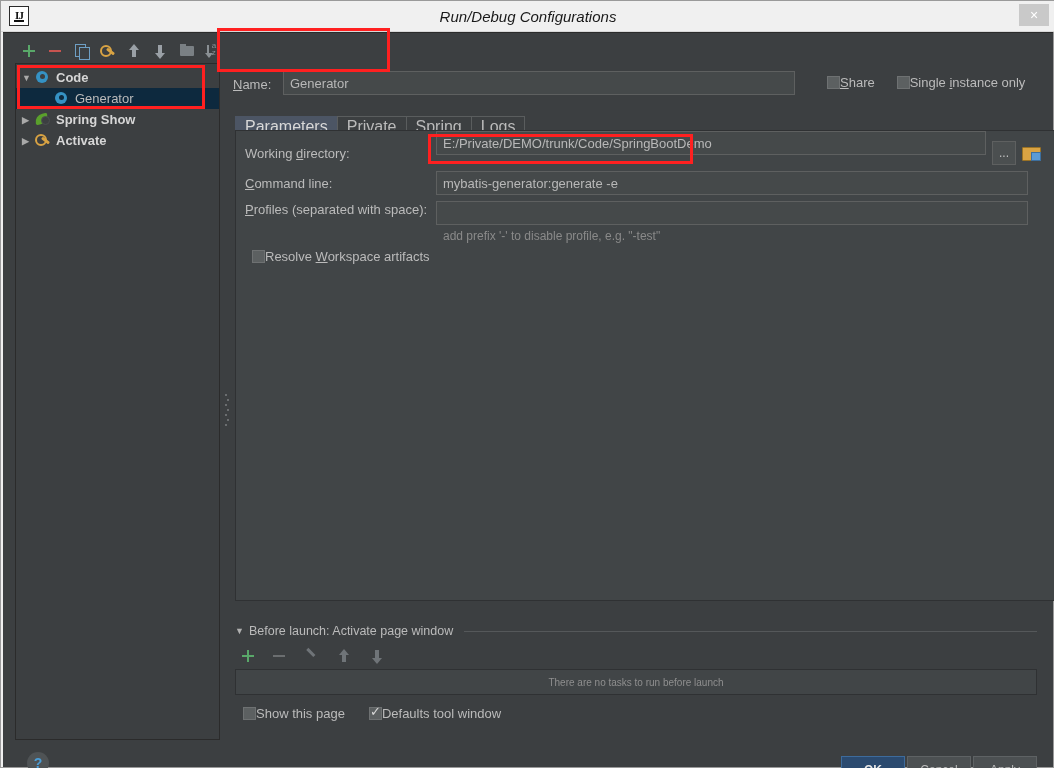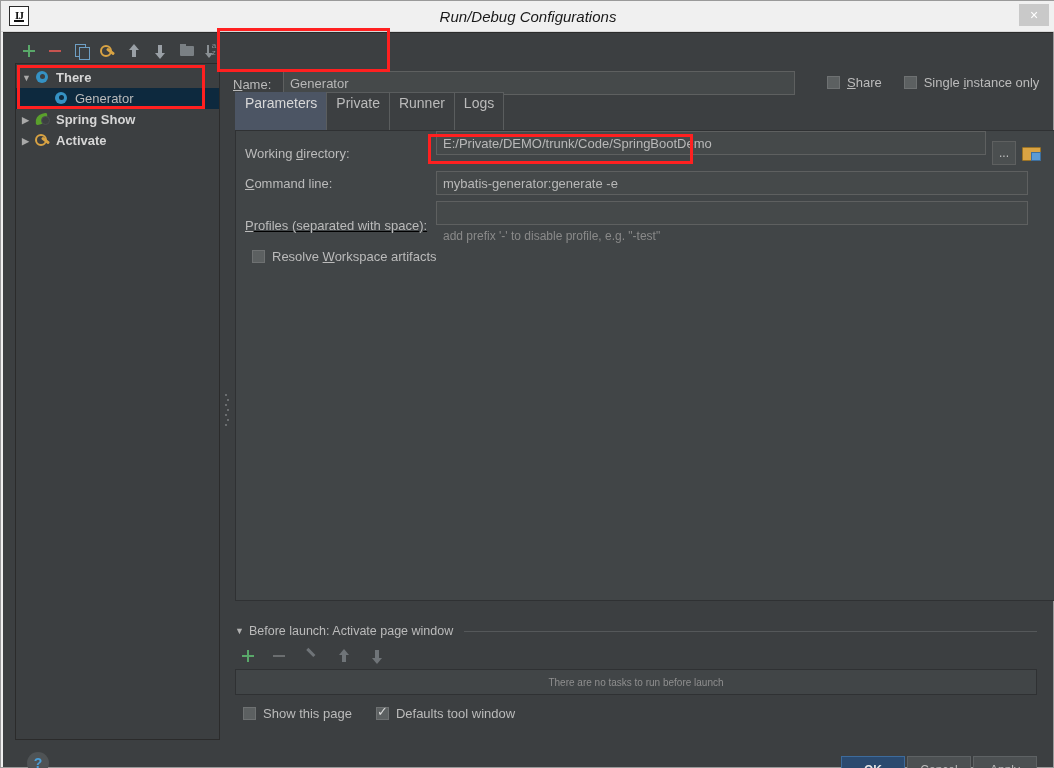--- a/index.html
+++ b/index.html
@@ -169,42 +169,42 @@
     font-family: "Liberation Sans", sans-serif;
   }
   #name-input { position: absolute; left: 280px; top: 38px; width: 512px; }
 
   .hdr-checks {
     position: absolute; left: 824px; top: 42px;
     display: flex; align-items: center; gap: 22px;
     font-size: 13px; color: #bbbbbb;
   }
   .chk {
-    display: inline-flex; align-items: center; gap: 7px; cursor: pointer;
+    display: inline-flex; align-items: center; cursor: pointer;
   }
   .box {
     width: 13px; height: 13px;
     background: #5c6061; border: 1px solid #6e7172;
     position: relative; flex: 0 0 13px;
   }
   .box.checked::after {
     content: "✓"; position: absolute; left: 0px; top: -4px;
     font-size: 13px; color: #d8d8d8; line-height: 16px;
   }
 
   
   .tabs {
     position: absolute; left: 232px; top: 76px;
     width: 804px; height: 21px;
     display: flex; align-items: flex-end;
   }
   .tab {
-    height: 38px; line-height: 20px;
+    height: 14px; line-height: 20px;
     padding: 0 9px;
-    font-size: 14px; color: #bbbbbb;
+    font-size: 16px; color: #bbbbbb;
     background: #3c3f41;
     border: 1px solid #5a5d5e;
     border-bottom: none;
     margin-right: -1px;
     cursor: pointer;
   }
   .tab.active {
     background: #4c5564;
     color: #d8d8d8;
     border-color: #4c5564;
@@ -367,21 +367,21 @@
           <em class="b">z</em>
         </div>
     </div>
 
     <div class="sidebar">
       <div class="tree">
 
         <div class="tree-row lvl0">
           <span class="arrow">▼</span>
           <span class="tree-ico"><span class="gear"></span></span>
-          <span>There</span>
+          <span>Code</span>
         </div>
 
         <div class="tree-row lvl1 selected">
           <span class="tree-ico"><span class="gear"></span></span>
           <span>Generator</span>
         </div>
 
         <div class="tree-row lvl0">
           <span class="arrow">▶</span>
           <span class="tree-ico"><span class="leaf"></span></span>
@@ -421,39 +421,39 @@
       </label>
       <label class="chk">
         <span class="box"></span>
         <span>Single <u>i</u>nstance only</span>
       </label>
     </div>
 
     <div class="tabs">
       <div class="tab active">Parameters</div>
       <div class="tab">Private</div>
-      <div class="tab">Runner</div>
+      <div class="tab">Spring</div>
       <div class="tab">Logs</div>
     </div>
 
     <div class="tab-body">
 
       <div class="form-row" style="top:10px;">
         <span class="form-label">Working <u>d</u>irectory:</span>
       </div>
       <input class="field" type="text" style="position: absolute; left: 200px; top: 0; width: 550px;" value="E:/Private/DEMO/trunk/Code/SpringBootDemo">
       <div class="browse-btn" style="position:absolute; left:756px; top:10px;">...</div>
       <div class="folder-ico" style="position:absolute; left:786px; top:14px;"></div>
 
       <div class="form-row" style="top:40px;">
         <span class="form-label"><u>C</u>ommand line:</span>
       </div>
       <input class="field" type="text" style="position: absolute; left: 200px; top: 40px; width: 592px;" value="mybatis-generator:generate -e">
 
-      <div class="form-row" style="top:82px;text-decoration:underline;">
+      <div class="form-row" style="top:66px;">
         <span class="form-label"><u>P</u>rofiles (separated with space):</span>
       </div>
       <input class="field" type="text" style="position: absolute; left: 200px; top: 70px; width: 592px;" value="">
       <div class="hint" style="position:absolute; left:207px; top:98px;">add prefix '-' to disable profile, e.g. "-test"</div>
 
       <label class="chk" style="position:absolute; left:16px; top:118px; font-size:13px; color:#bbbbbb;">
         <span class="box"></span>
         <span>Resolve <u>W</u>orkspace artifacts</span>
       </label>
     </div>

